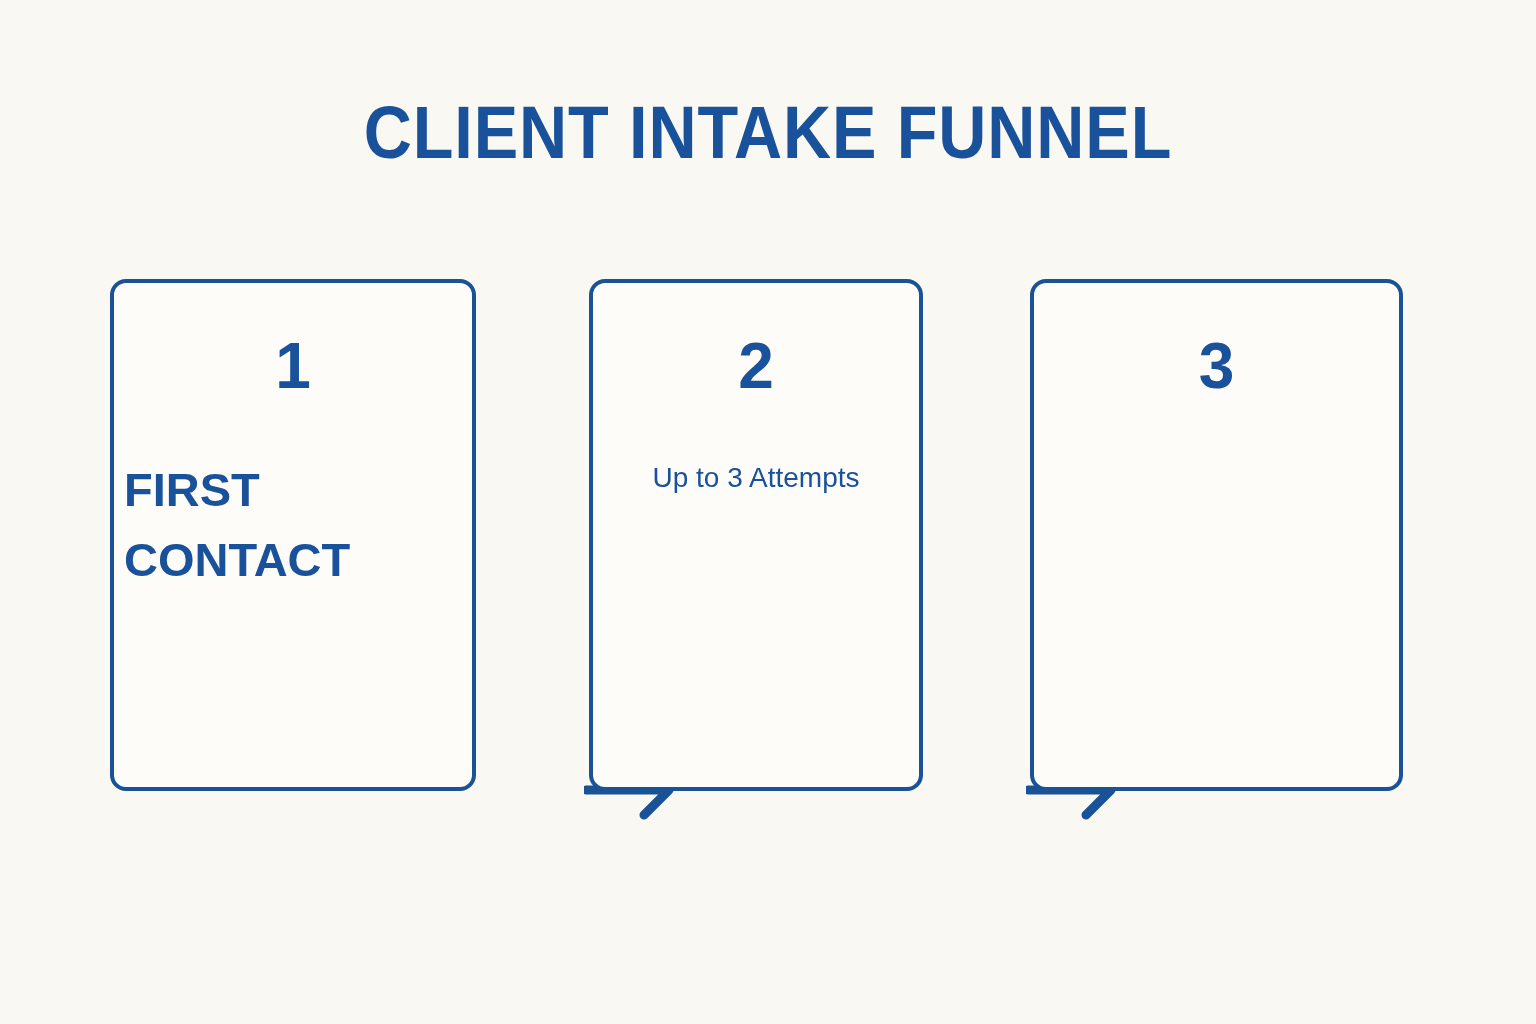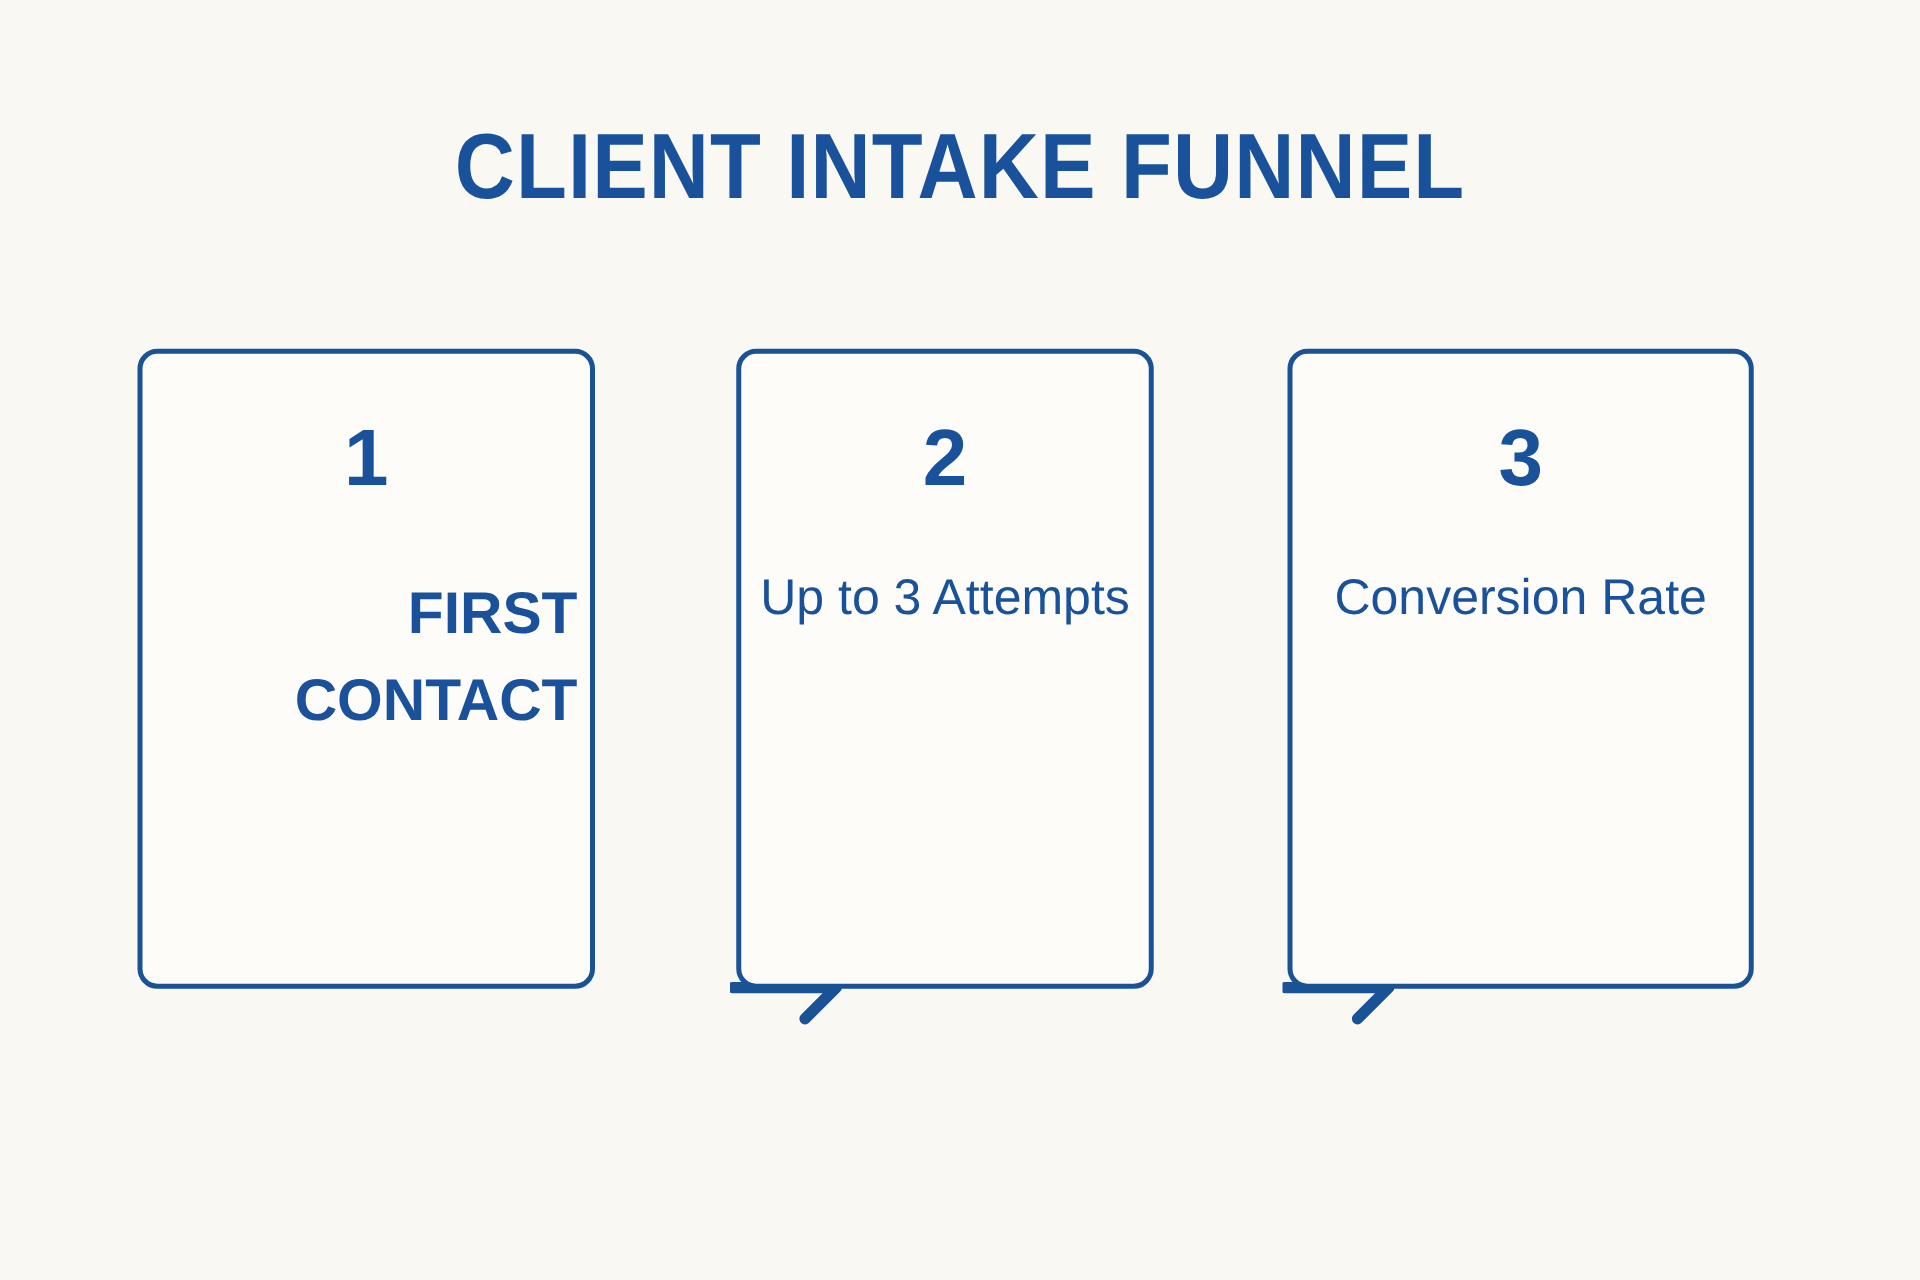--- a/index.html
+++ b/index.html
@@ -75,29 +75,29 @@
     line-height: 70px;
     text-align: center;
   }
 
   .stage-heading {
     margin-top: 54px;
     font-size: 47px;
     font-weight: 700;
     color: #19519a;
     line-height: 70px;
-    text-align: right;
+    text-align: left;
     text-transform: uppercase;
     padding: 0 10px;
     word-break: break-word;
   }
 
   .stage-desc {
     margin-top: 50px;
-    font-size: 40px;
+    font-size: 28px;
     font-weight: 400;
     color: #19519a;
     line-height: 54px;
     text-align: right;
     padding: 0 14px;
   }
 
   
   .funnel-arrow {
     position: absolute;
@@ -136,17 +136,16 @@
 
     <div class="funnel-arrow" id="arrow-2">
       <svg width="96" height="70" viewBox="0 0 96 70" fill="none" aria-hidden="true">
         <path d="M2 35 H78" stroke="#1a5296" stroke-width="9" stroke-linecap="round"></path>
         <path d="M60 10 L85 35 L60 60" stroke="#1a5296" stroke-width="9" stroke-linecap="round" stroke-linejoin="round" fill="none"></path>
       </svg>
     </div>
 
     <div class="stage-card" id="stage-3">
       <div class="stage-number">3</div>
-      <div class="stage-desc">Conversion Rate</div>
     </div>
 
   </div>
 </div>
 
 </body></html>

